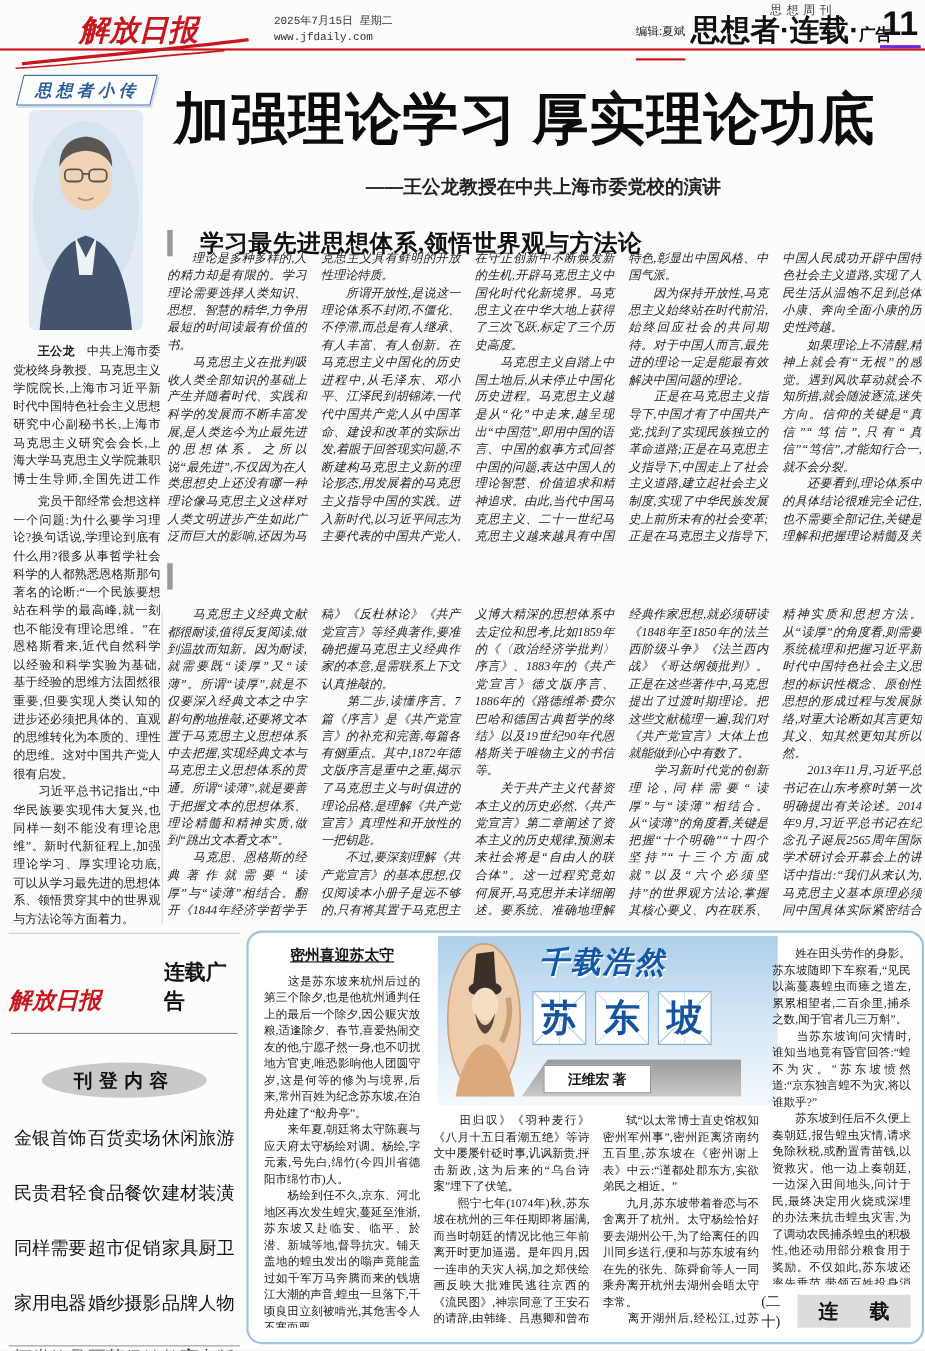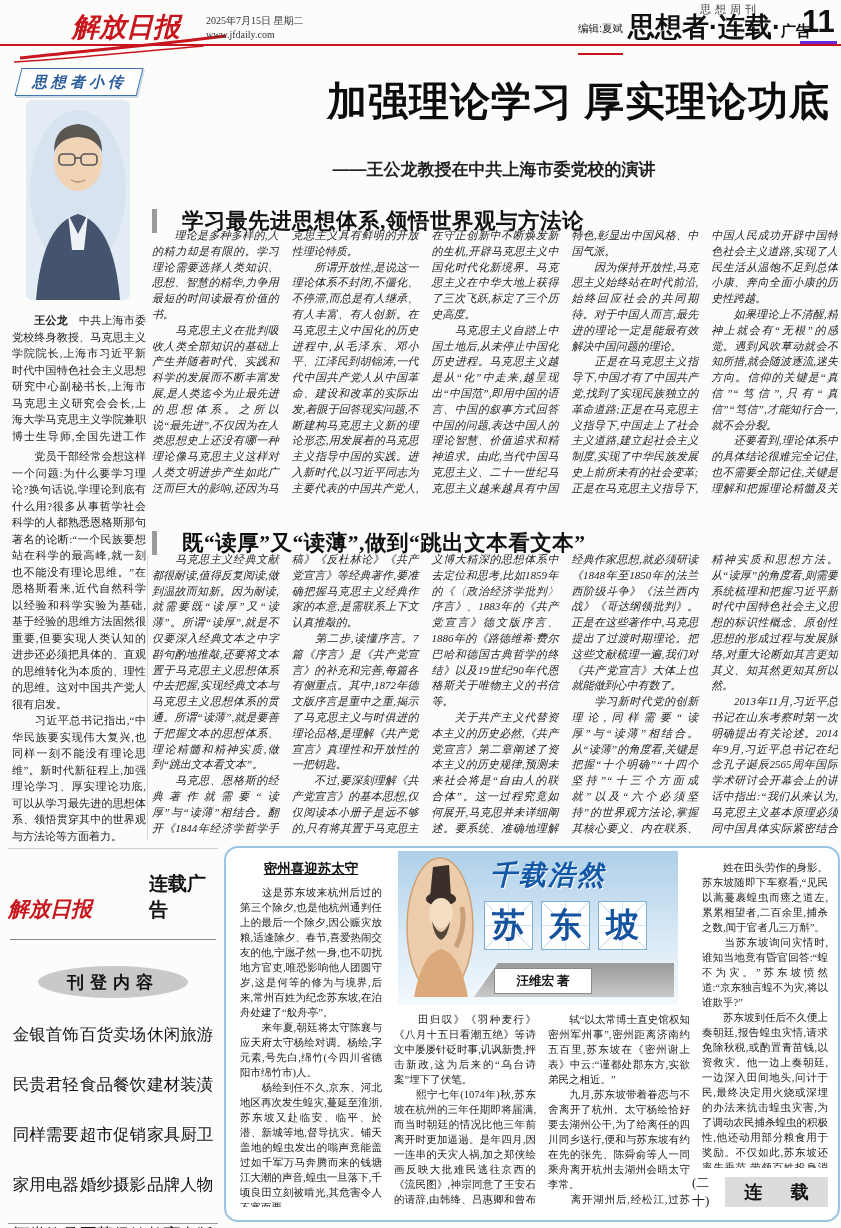--- a/index.html
+++ b/index.html
@@ -1,38 +1,38 @@
 <!DOCTYPE html>
 <html><head>
 <meta charset="utf-8">
 <style>
   html,body{margin:0;padding:0;background:#e9e9e6;}
   .page{position:relative;width:841px;height:1228px;margin:0 auto;background:#fcfcfa;
         font-family:"Liberation Serif","DejaVu Serif",serif;color:#1a1a1a;overflow:hidden;}
   .abs{position:absolute;}
   
   .mast-logo-txt{font-style:italic;font-weight:bold;fill:#c8161e;}
-  .mast-date{font-family:Liberation Serif, serif;font-size:10px;line-height:14px;color:#333;}
+  .mast-date{font-family:Liberation Mono, monospace;font-size:10px;line-height:14px;color:#333;margin-left:43px;}
   .weekly{font-size:11px;letter-spacing:4px;color:#444;}
   .editor{font-size:10.5px;color:#222;border-bottom:2px solid #c8161e;padding-bottom:17px;
           font-family:"Liberation Sans","DejaVu Sans",sans-serif;}
   .strip-title{font-family:"Liberation Sans","DejaVu Sans",sans-serif;font-weight:bold;font-size:27px;color:#111;}
   .strip-sub{font-size:15px;font-weight:bold;}
   .pageno{font-family:"Liberation Sans","DejaVu Sans",sans-serif;font-weight:bold;font-size:31px;
           border-bottom:3px solid #6d28d9;padding:0 2px 1px 2px;color:#111;}
   .red-rule{background:#c8161e;height:2px;}
   
   .side-label{border:1.5px solid #3f74ae;transform:skewX(-14deg);background:#fff;
               display:flex;align-items:center;justify-content:center;box-shadow:2px 2px 0 rgba(63,116,174,.25);}
   .side-label span{transform:skewX(14deg);font-weight:bold;font-style:italic;color:#2a5d9c;
                    font-size:15px;letter-spacing:4px;}
   .bio,.intro{font-size:11px;line-height:16.5px;text-align:justify;white-space:pre-wrap;overflow:hidden;color:#222;}
   .bio b{font-weight:bold;}
   
-  .headline{text-align:right;font-weight:bold;font-size:40px;letter-spacing:1px;color:#0c0c0c;}
+  .headline{text-align:left;font-weight:bold;font-size:51px;letter-spacing:1px;color:#0c0c0c;}
   .subtitle{text-align:center;font-family:"Liberation Sans","DejaVu Sans",sans-serif;font-weight:bold;font-size:17px;color:#222;}
   .sec-head{display:flex;align-items:center;}
   .sec-bar{width:5px;height:24px;background:#9a9a9a;margin-right:9px;flex:none;}
   .sec-head h2{margin:16px;font-size:21.5px;font-weight:bold;color:#111;letter-spacing:.5px;}
   .colbody{column-gap:13px;font-style:italic;font-size:11px;line-height:15.8px;text-align:justify;
            white-space:pre-wrap;overflow:hidden;color:#222;}
   .cols5{column-count:5;}
   .vrule{width:1px;background:#d8d8d8;}
   
   .ad{border-top:1px solid #cfcfcf;border-bottom:1px solid #9a9a9a;}
@@ -41,21 +41,21 @@
   .ad-divider{height:1px;background:#888;}
   .ad-oval{background:#c9c9c9;border-radius:50%;display:flex;align-items:center;justify-content:center;
            font-weight:bold;font-size:17px;letter-spacing:6px;color:#111;}
   .ad-grid{display:grid;grid-template-columns:repeat(3,1fr);row-gap:28px;text-align:center;
            font-size:16.5px;color:#151515;}
   
   .serialbox{border:2px solid #9cc4e4;border-radius:14px;background:#fff;}
   .ser-col{font-size:10.5px;line-height:15px;text-align:justify;white-space:pre-wrap;overflow:hidden;color:#222;}
   .chap-title{text-align:center;font-weight:bold;font-size:13.5px;text-decoration:underline;
               margin-bottom:7px;color:#111;}
-  .ser-graphic{background:linear-gradient(180deg,#aecfe9 0%,#d8e9f6 55%,#f4f9fd 100%);}
+  .ser-graphic{background:linear-gradient(180deg,#aecfe9 0%,#d8e9f6 55%,#f4f9fd 100%);padding-left:29px;}
   .ser-title{font-weight:bold;font-style:italic;font-size:27px;color:#1358a6;letter-spacing:2px;
              text-shadow:1px 1px 0 #fff;}
   .gridchar{width:47px;height:47px;border:1px solid #7fb0d6;background:
       linear-gradient(45deg,transparent 49.2%,#bcd7ec 49.2%,#bcd7ec 50.8%,transparent 50.8%),
       linear-gradient(-45deg,transparent 49.2%,#bcd7ec 49.2%,#bcd7ec 50.8%,transparent 50.8%),
       linear-gradient(90deg,transparent 49.2%,#d3e5f3 49.2%,#d3e5f3 50.8%,transparent 50.8%),
       linear-gradient(0deg,transparent 49.2%,#d3e5f3 49.2%,#d3e5f3 50.8%,transparent 50.8%),#fff;
       display:flex;align-items:center;justify-content:center;}
   .gridchar span{font-weight:bold;font-size:33px;color:#15539e;text-shadow:0 0 2px #fff,1px 1px 0 #fff;}
   .ser-shadow{background:linear-gradient(180deg,#9a9a9a,#c9c9c9);clip-path:polygon(12% 0,100% 0,100% 100%,0 100%);}
@@ -118,21 +118,20 @@
 　　马克思主义在批判吸收人类全部知识的基础上产生并随着时代、实践和科学的发展而不断丰富发展,是人类迄今为止最先进的思想体系。之所以说“最先进”,不仅因为在人类思想史上还没有哪一种理论像马克思主义这样对人类文明进步产生如此广泛而巨大的影响,还因为马克思主义具有鲜明的开放性理论特质。
 　　所谓开放性,是说这一理论体系不封闭,不僵化、不停滞,而总是有人继承、有人丰富、有人创新。在马克思主义中国化的历史进程中,从毛泽东、邓小平、江泽民到胡锦涛,一代代中国共产党人从中国革命、建设和改革的实际出发,着眼于回答现实问题,不断建构马克思主义新的理论形态,用发展着的马克思主义指导中国的实践。进入新时代,以习近平同志为主要代表的中国共产党人,在守正创新中不断焕发新的生机,开辟马克思主义中国化时代化新境界。马克思主义在中华大地上获得了三次飞跃,标定了三个历史高度。
 　　马克思主义自踏上中国土地后,从未停止中国化历史进程。马克思主义越是从“化”中走来,越呈现出“中国范”,即用中国的语言、中国的叙事方式回答中国的问题,表达中国人的理论智慧、价值追求和精神追求。由此,当代中国马克思主义、二十一世纪马克思主义越来越具有中国特色,彰显出中国风格、中国气派。
 　　因为保持开放性,马克思主义始终站在时代前沿,始终回应社会的共同期待。对于中国人而言,最先进的理论一定是能最有效解决中国问题的理论。
 　　正是在马克思主义指导下,中国才有了中国共产党,找到了实现民族独立的革命道路;正是在马克思主义指导下,中国走上了社会主义道路,建立起社会主义制度,实现了中华民族发展史上前所未有的社会变革;正是在马克思主义指导下,中国人民成功开辟中国特色社会主义道路,实现了人民生活从温饱不足到总体小康、奔向全面小康的历史性跨越。
 　　如果理论上不清醒,精神上就会有“无根”的感觉。遇到风吹草动就会不知所措,就会随波逐流,迷失方向。信仰的关键是“真信”“笃信”,只有“真信”“笃信”,才能知行合一,就不会分裂。
 　　还要看到,理论体系中的具体结论很难完全记住,也不需要全部记住,关键是理解和把握理论精髓及关键。唯物史观是马克思主义理论的精髓。1883年马克思去世时,恩格斯发表了那篇著名的《在马克思墓前的讲话》,指出,唯物史观和剩余价值规律是马克思的两个伟大发现。正是这两个伟大发现,使社会主义从空想变成科学。</div>
 
   <div class="abs sec-head" style="left:152px;top:512px;width:680px;">
     <div class="sec-bar"></div>
-    <h2>既“读厚”又“读薄”,做到“跳出文本看文本”</h2>
   </div>
   <div class="abs colbody cols5" style="left:152px;top:552px;width:686px;height:290px;">　　马克思主义经典文献都很耐读,值得反复阅读,做到温故而知新。因为耐读,就需要既“读厚”又“读薄”。所谓“读厚”,就是不仅要深入经典文本之中字斟句酌地推敲,还要将文本置于马克思主义思想体系中去把握,实现经典文本与马克思主义思想体系的贯通。所谓“读薄”,就是要善于把握文本的思想体系、理论精髓和精神实质,做到“跳出文本看文本”。
 　　马克思、恩格斯的经典著作就需要“读厚”与“读薄”相结合。翻开《1844年经济学哲学手稿》《反杜林论》《共产党宣言》等经典著作,要准确把握马克思主义经典作家的本意,是需联系上下文认真推敲的。
 　　第二步,读懂序言。7篇《序言》是《共产党宣言》的补充和完善,每篇各有侧重点。其中,1872年德文版序言是重中之重,揭示了马克思主义与时俱进的理论品格,是理解《共产党宣言》真理性和开放性的一把钥匙。
 　　不过,要深刻理解《共产党宣言》的基本思想,仅仅阅读本小册子是远不够的,只有将其置于马克思主义博大精深的思想体系中去定位和思考,比如1859年的《〈政治经济学批判〉序言》、1883年的《共产党宣言》德文版序言、1886年的《路德维希·费尔巴哈和德国古典哲学的终结》以及19世纪90年代恩格斯关于唯物主义的书信等。
 　　关于共产主义代替资本主义的历史必然,《共产党宣言》第二章阐述了资本主义的历史规律,预测未来社会将是“自由人的联合体”。这一过程究竟如何展开,马克思并未详细阐述。要系统、准确地理解经典作家思想,就必须研读《1848年至1850年的法兰西阶级斗争》《法兰西内战》《哥达纲领批判》。正是在这些著作中,马克思提出了过渡时期理论。把这些文献梳理一遍,我们对《共产党宣言》大体上也就能做到心中有数了。
 　　学习新时代党的创新理论,同样需要“读厚”与“读薄”相结合。从“读薄”的角度看,关键是把握“十个明确”“十四个坚持”“十三个方面成就”以及“六个必须坚持”的世界观方法论,掌握其核心要义、内在联系、精神实质和思想方法。从“读厚”的角度看,则需要系统梳理和把握习近平新时代中国特色社会主义思想的标识性概念、原创性思想的形成过程与发展脉络,对重大论断如其言更知其义、知其然更知其所以然。
 　　2013年11月,习近平总书记在山东考察时第一次明确提出有关论述。2014年9月,习近平总书记在纪念孔子诞辰2565周年国际学术研讨会开幕会上的讲话中指出:“我们从来认为,马克思主义基本原理必须同中国具体实际紧密结合起来,应该科学对待民族传统文化,科学对待世界各国文化,用人类创造的一切优秀思想文化成果武装自己。”这已经把“传统文化”从“中国具体实际”中独立出来加以强调。
 　　2021年3月,习近平总书记在朱熹园考察时指出:“要把坚持马克思主义同弘扬中华优秀传统文化结合起来,坚定不移走中国特色社会主义道路。”这离“两个结合”的表述又更进一步了。其后,习近平总书记在庆祝中国共产党成立一百周年大会上的讲话中正式提出“两个结合”。
 　　可见,要深入理解“两个结合”,关注党的二十大报告是必要的,但又是不够的,还需要借助其他文献将这一重大理论创新成果“读厚”,包括将“两个结合”的理论创新意义置于马克思主义中国化时代化的历史进程中加以思考。只有加强理论学习、厚实理论功底,才能用好党的创新理论观察新形势、研究新情况、解决新问题,使各项工作朝着正确方向、按照客观规律推进。</div>

